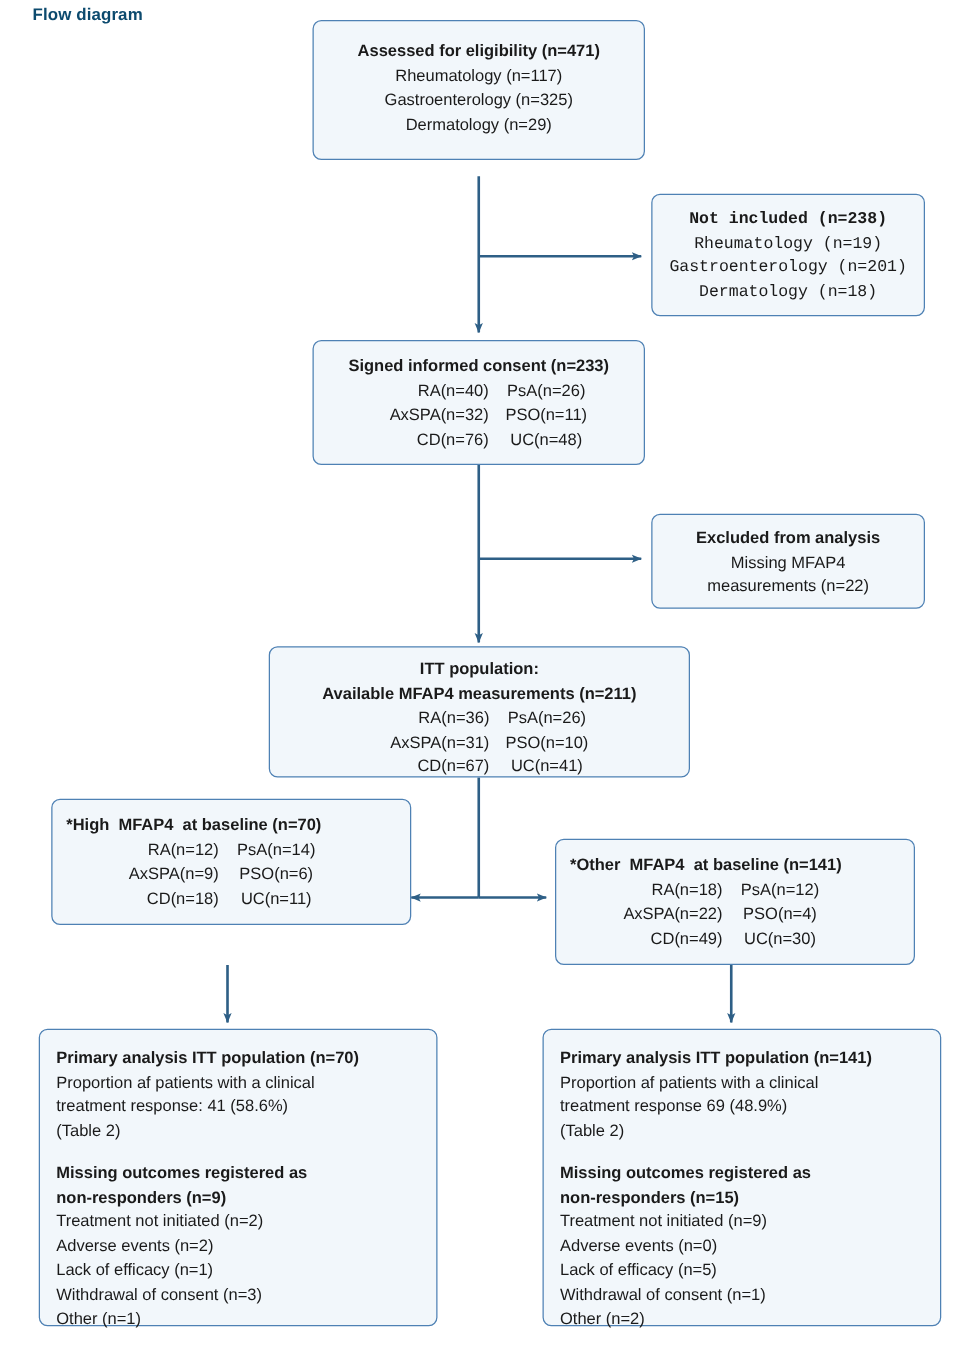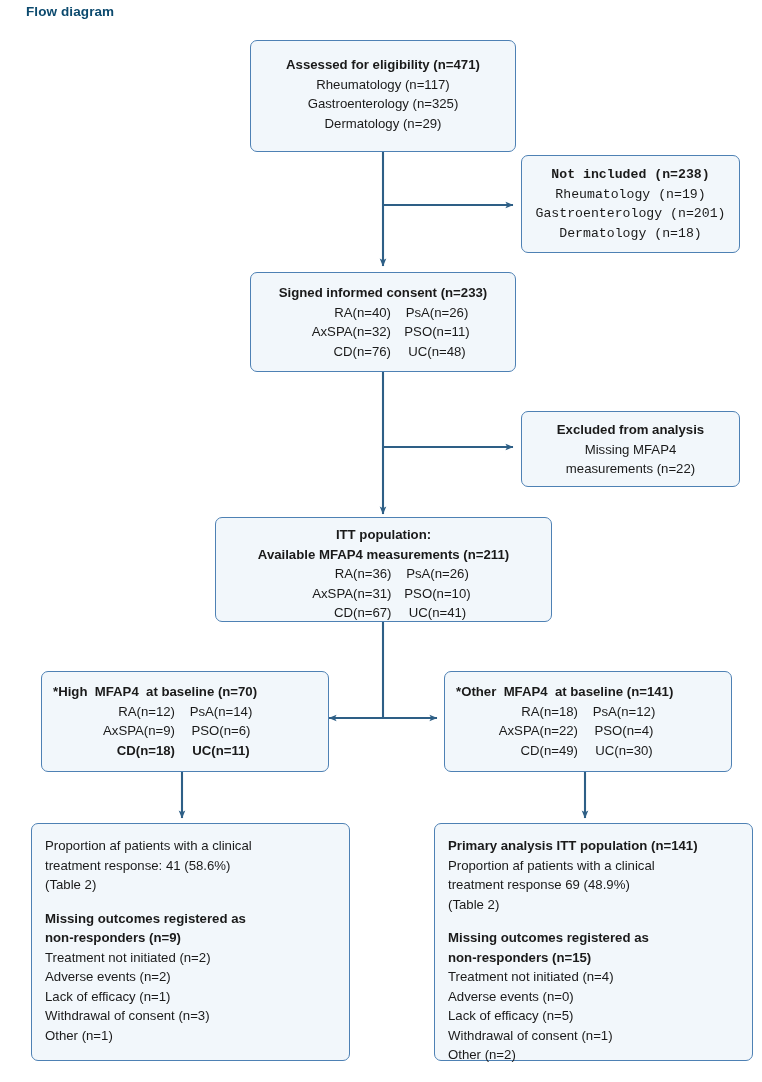--- a/index.html
+++ b/index.html
@@ -100,21 +100,21 @@
       <path d="M383,718 L329,718" marker-end="url(#arrowhead)"></path>
 
       <path d="M383,718 L437,718" marker-end="url(#arrowhead)"></path>
 
       <path d="M182,772 L182,818" marker-end="url(#arrowhead)"></path>
 
       <path d="M585,772 L585,818" marker-end="url(#arrowhead)"></path>
     </g>
   </svg>
 
-  <div class="node" style="left:250px; top:40px; width:266px; height:112px;">
+  <div class="node" style="left:250px; top:16px; width:266px; height:112px;">
     <div class="node-inner" style="padding-top:14px;">
       <div class="ln b center">Assessed for eligibility (n=471)</div>
       <div class="ln center">Rheumatology (n=117)</div>
       <div class="ln center">Gastroenterology (n=325)</div>
       <div class="ln center">Dermatology (n=29)</div>
     </div>
   </div>
 
   <div class="node" style="left:521px; top:155px; width:219px; height:98px;">
     <div class="node-inner" style="padding-top:9px;font-family:Liberation Mono, monospace;">
@@ -163,32 +163,32 @@
         <span class="ln c1">AxSPA(n=31)</span>
         <span class="ln c2">PSO(n=10)</span>
       </div>
       <div class="dual">
         <span class="ln c1">CD(n=67)</span>
         <span class="ln c2">UC(n=41)</span>
       </div>
     </div>
   </div>
 
-  <div class="node" style="left:41px; top:671px; width:288px; height:101px;">
+  <div class="node" style="left:41px; top:639px; width:288px; height:101px;">
     <div class="node-inner" style="padding:10px 0 0 11px;">
       <div class="ln b left">*High  MFAP4  at baseline (n=70)</div>
       <div class="dual" style="justify-content:flex-start; padding-left:14px;">
         <span class="ln c1">RA(n=12)</span>
         <span class="ln c2">PsA(n=14)</span>
       </div>
       <div class="dual" style="justify-content:flex-start; padding-left:14px;">
         <span class="ln c1">AxSPA(n=9)</span>
         <span class="ln c2">PSO(n=6)</span>
       </div>
-      <div class="dual" style="justify-content:flex-start; padding-left:14px;font-weight:bold;">
+      <div class="dual" style="justify-content:flex-start; padding-left:14px;">
         <span class="ln c1">CD(n=18)</span>
         <span class="ln c2">UC(n=11)</span>
       </div>
     </div>
   </div>
 
   <div class="node" style="left:444px; top:671px; width:288px; height:101px;">
     <div class="node-inner" style="padding:10px 0 0 11px;">
       <div class="ln b left">*Other  MFAP4  at baseline (n=141)</div>
       <div class="dual" style="justify-content:flex-start; padding-left:14px;">
@@ -201,20 +201,21 @@
       </div>
       <div class="dual" style="justify-content:flex-start; padding-left:14px;">
         <span class="ln c1">CD(n=49)</span>
         <span class="ln c2">UC(n=30)</span>
       </div>
     </div>
   </div>
 
   <div class="node" style="left:31px; top:823px; width:319px; height:238px;">
     <div class="node-inner" style="padding:12px 0 0 13px;">
+      <div class="ln b left">Primary analysis ITT population (n=70)</div>
       <div class="ln left">Proportion af patients with a clinical</div>
       <div class="ln left">treatment response: 41 (58.6%)</div>
       <div class="ln left">(Table 2)</div>
       <div class="spacer"></div>
       <div class="ln b left">Missing outcomes registered as</div>
       <div class="ln b left">non-responders (n=9)</div>
       <div class="ln left">Treatment not initiated (n=2)</div>
       <div class="ln left">Adverse events (n=2)</div>
       <div class="ln left">Lack of efficacy (n=1)</div>
       <div class="ln left">Withdrawal of consent (n=3)</div>
@@ -224,21 +225,21 @@
 
   <div class="node" style="left:434px; top:823px; width:319px; height:238px;">
     <div class="node-inner" style="padding:12px 0 0 13px;">
       <div class="ln b left">Primary analysis ITT population (n=141)</div>
       <div class="ln left">Proportion af patients with a clinical</div>
       <div class="ln left">treatment response 69 (48.9%)</div>
       <div class="ln left">(Table 2)</div>
       <div class="spacer"></div>
       <div class="ln b left">Missing outcomes registered as</div>
       <div class="ln b left">non-responders (n=15)</div>
-      <div class="ln left">Treatment not initiated (n=4)</div>
+      <div class="ln left">Treatment not initiated (n=9)</div>
       <div class="ln left">Adverse events (n=0)</div>
       <div class="ln left">Lack of efficacy (n=5)</div>
       <div class="ln left">Withdrawal of consent (n=1)</div>
       <div class="ln left">Other (n=2)</div>
     </div>
   </div>
 
 </div>
 
 </body></html>

